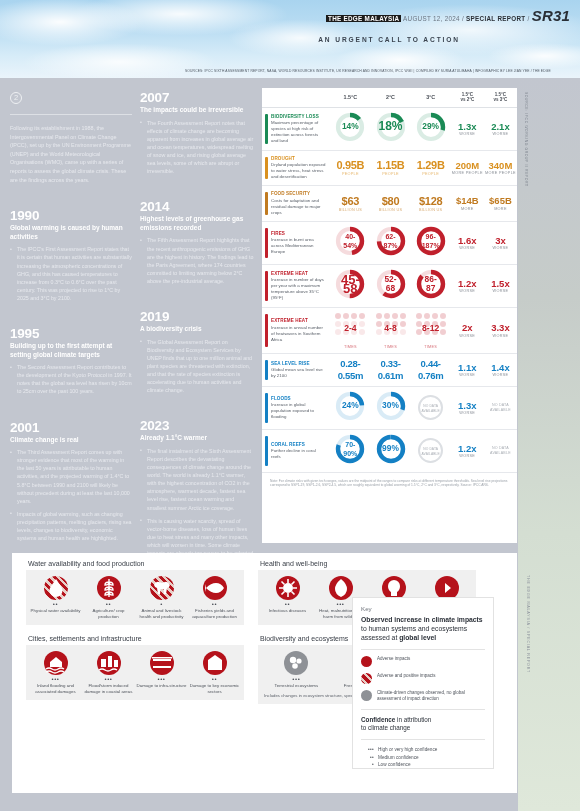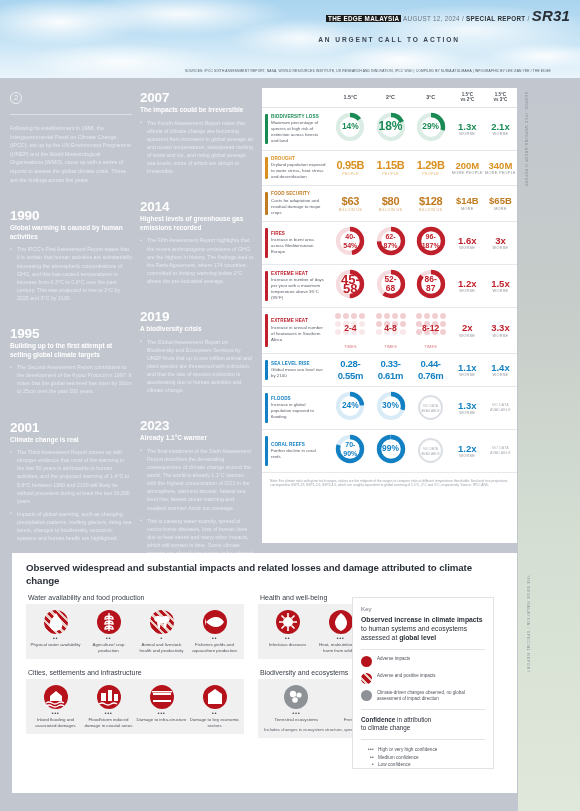--- a/index.html
+++ b/index.html
@@ -585,21 +585,20 @@
               <div class="nodata-txt">NO DATA<br>AVAILABLE</div>
             </td>
           </tr>
         </tbody>
     </table>
     <div class="chart-note">Note: For climate risks with given tech ranges, values are the midpoint of the ranges to compare risks at different temperature thresholds. Sea level rise projections correspond to SSP1-19, SSP1-2.6, SSP2-4.5, which are roughly equivalent to global warming of 1.5°C, 2°C and 3°C, respectively. Source: IPCC AR6.</div>
   </div>
   <div class="side-label">SOURCE: IPCC WORKING GROUP II REPORT</div>
 
   <div class="panel">
-    <div class="panel-h">Observed widespread and substantial impacts and related losses and damage attributed to climate change</div>
     <div id="groups-area" style="position:relative;padding:7px 14px 0 14px;">
         <div style="display:flex;gap:14px;align-items:flex-start">
     <div style="width:218px">
             <div>
       <div class="grp-title">Water availability and food production</div>
       <div class="grp-box">
         <div class="icons-row">
                   <div class="icon-cell">
         <div class="circ" style="background:transparent">
                       <span class="stripe-icon"></span>

